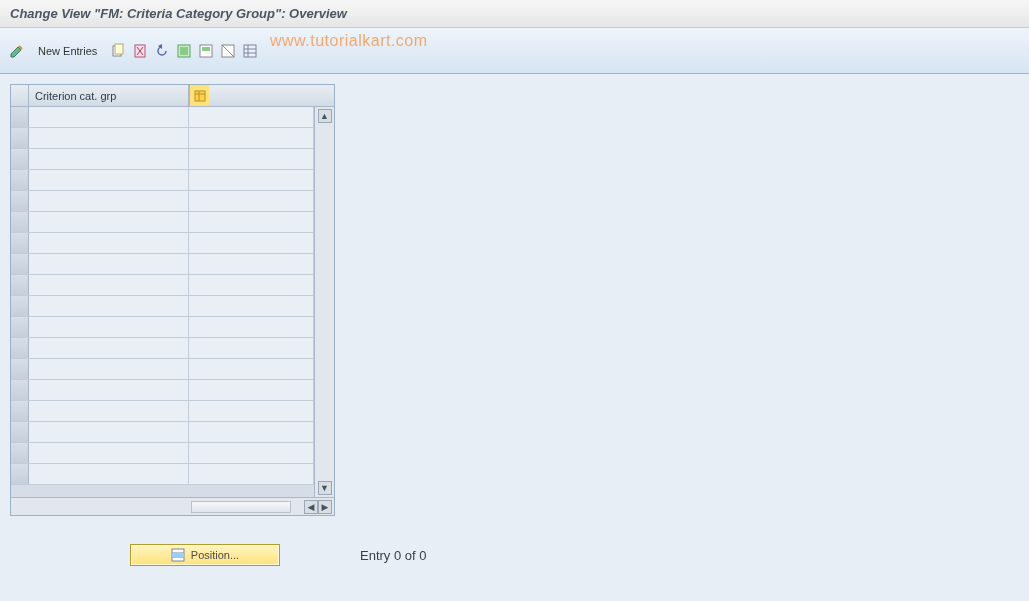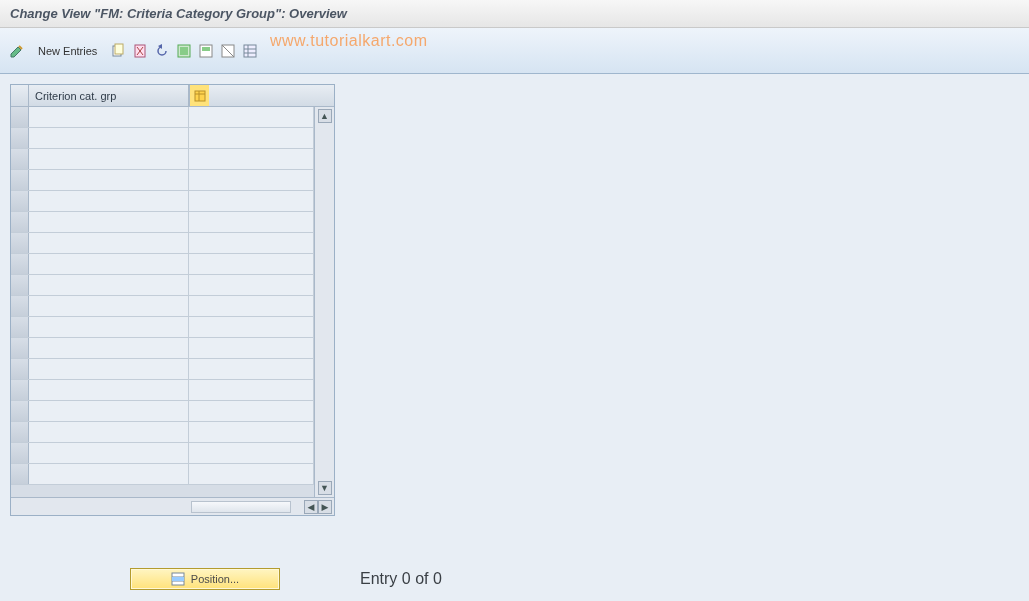--- a/index.html
+++ b/index.html
@@ -159,21 +159,21 @@
       border:1px solid #b8c2ce;
       position:relative;
     }
     .hscroll-thumb {
       position:absolute; left:0; top:0; height:100%; width:100%;
       background:linear-gradient(#f6f8fb,#dfe5ec);
     }
     .hscroll-spacer{flex:1;}
     .footer-row {
       position:absolute;
-      top: 494px;
+      top: 470px;
       left: 0;
       width:100%;
       display:flex;
       align-items:center;
       gap: 80px;
       padding-left: 130px;
     }
     .position-btn {
       width: 150px;
       height: 22px;
@@ -184,21 +184,21 @@
       justify-content:center;
       gap:6px;
       cursor:pointer;
       box-shadow: inset 0 0 0 1px #fff8d6;
       font-size:11px;
       color:#4b4b4b;
     }
     .position-btn svg{width:14px;height:14px;}
     .entry-text {
       color:#3a3f45;
-      font-size:16px;
+      font-size:13px;
     }
     .bottom-border {
       position:absolute;
       bottom:0; left:0; right:0;
       height:6px;
       background:#d5dde6;
       border-top:1px solid #b6c2cf;
     }
   </style>
 </head>

